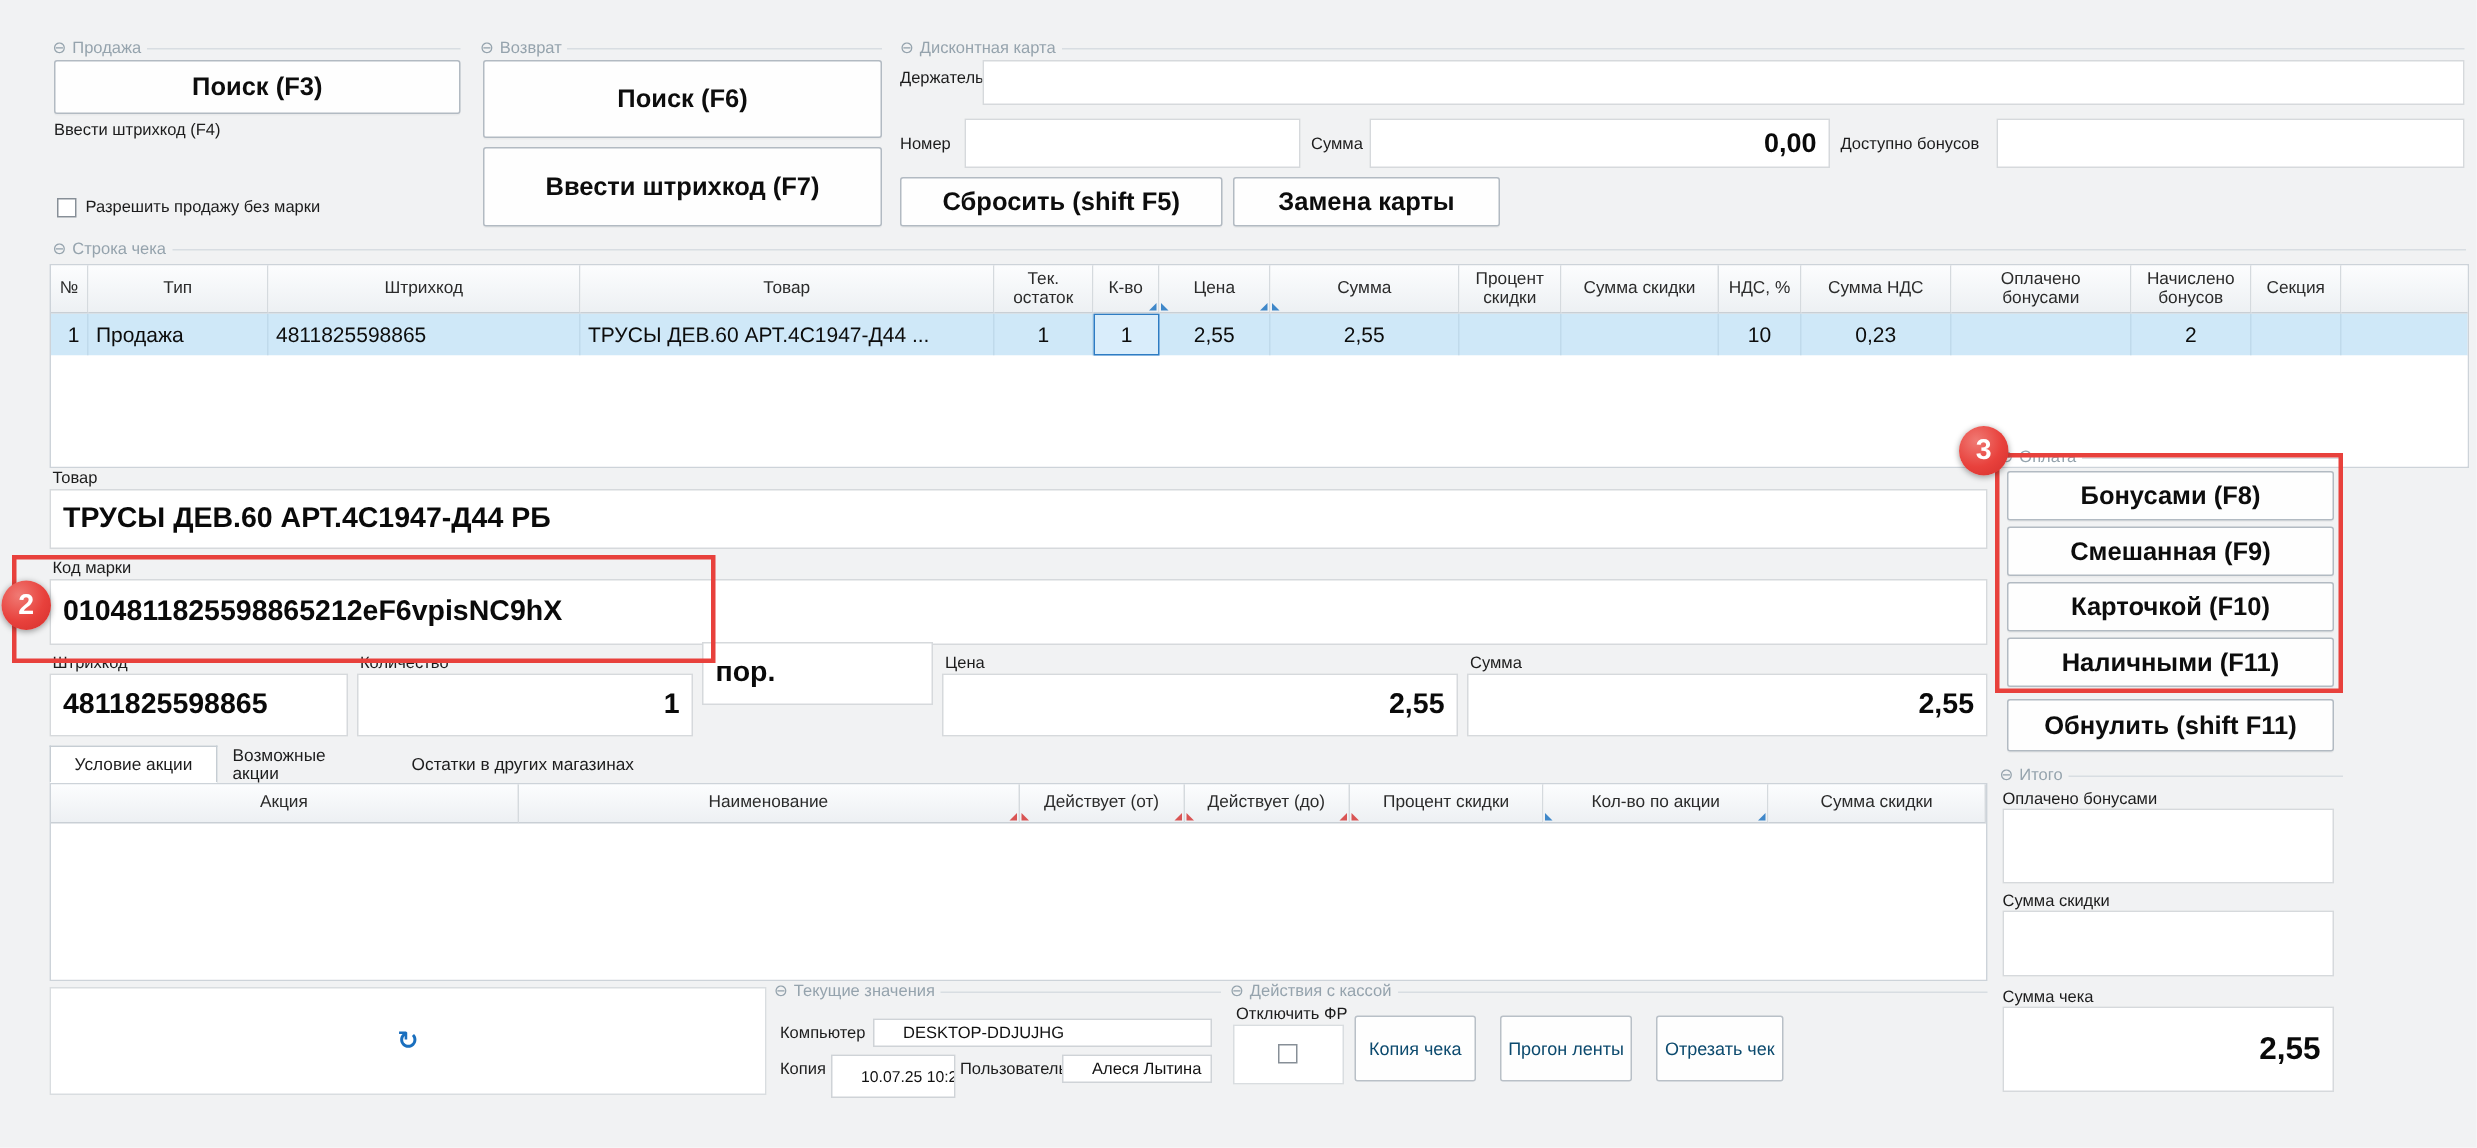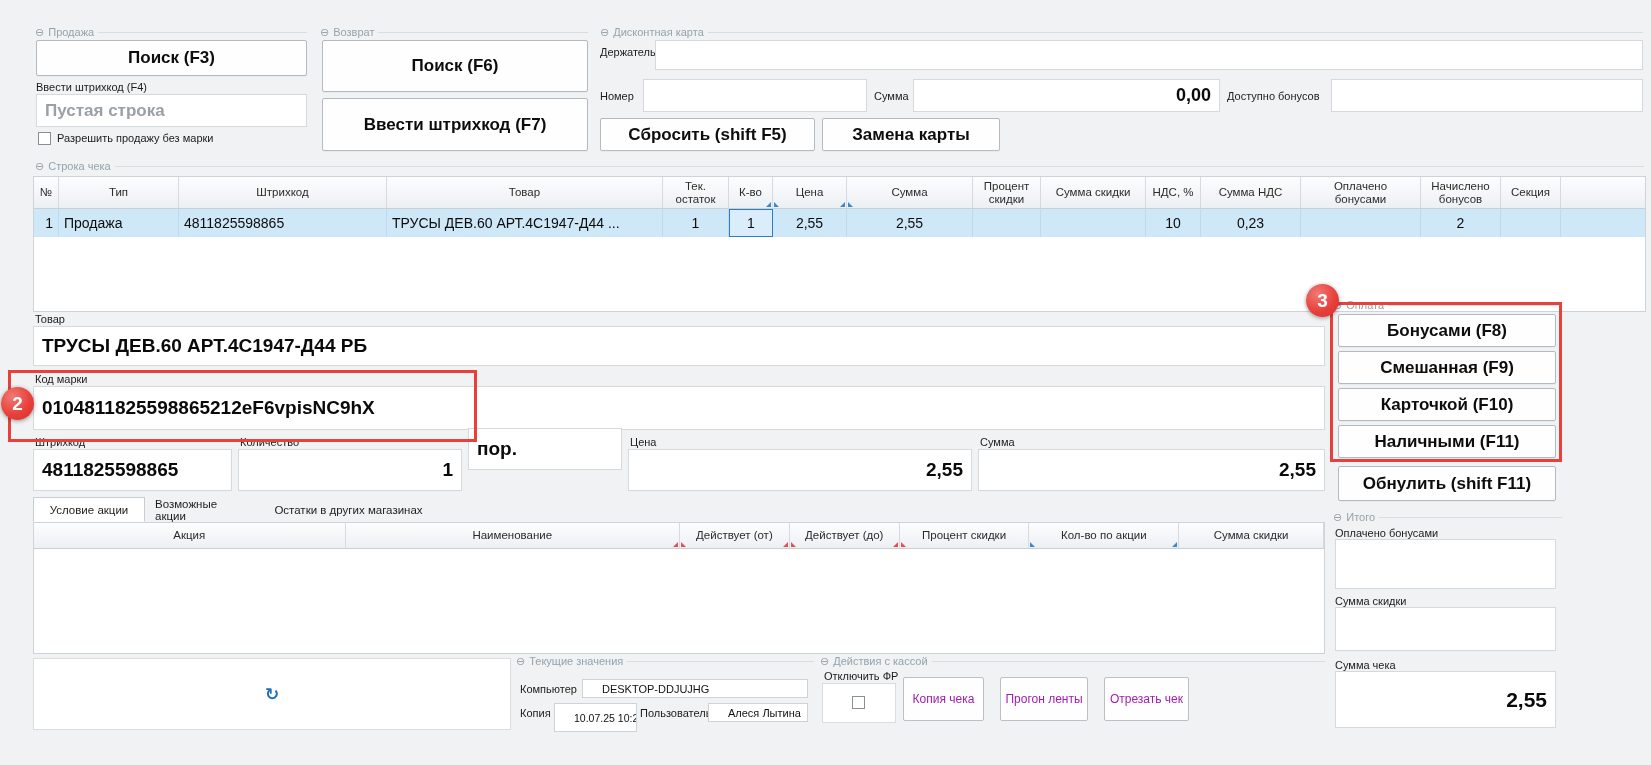--- a/index.html
+++ b/index.html
@@ -8,21 +8,21 @@
 .tabbar{position:absolute;left:0;top:0;width:1651px;height:24px;background:#e8ecef;border-bottom:1px solid #ccd4da}
 .tab{position:absolute;left:28px;top:1px;height:23px;background:#fafcfd;border:1px solid #ccd4da;border-bottom:none;display:flex;align-items:center;gap:6px;padding:0 9px;font-size:12px;color:#222}
 .tab-ico{width:10px;height:9px;border:1px solid #5c6e7e;border-top-width:2px;background:#fff}
 .tab-close{font-size:10px;color:#333;margin-left:2px;cursor:pointer}
 .win-min{position:absolute;right:8px;top:6px;width:13px;height:11px;border:1px solid #333;background:#fff;cursor:pointer}
 .gcap{position:absolute;display:flex;align-items:center;gap:4px;font-size:11px;color:#95a3ad;white-space:nowrap}
 .gcap .gline{flex:1;height:1px;background:#d8dde2}
 .gicon{font-size:11px;line-height:11px;color:#95a3ad;cursor:pointer}
 .lbl{position:absolute;font-size:11px;color:#1c1c1c;white-space:nowrap}
 .xbtn{position:absolute;background:#fefefe;border:1px solid #b2bac2;border-radius:2px;display:flex;align-items:center;justify-content:center;font-weight:700;font-size:17px;color:#0d0d0d;cursor:pointer;box-shadow:0 1px 0 rgba(0,0,0,.03);white-space:nowrap}
-.sbtn{position:absolute;background:#fefefe;border:1px solid #b9c0c7;border-radius:2px;display:flex;align-items:center;justify-content:center;font-size:12px;color:#a21caf;text-align:center;cursor:pointer;line-height:13px;padding:0 4px}
+.sbtn{position:absolute;background:#fefefe;border:1px solid #b9c0c7;border-radius:2px;display:flex;align-items:center;justify-content:center;font-size:12px;color:#0c4a6e;text-align:center;cursor:pointer;line-height:13px;padding:0 4px}
 .fld{position:absolute;background:#fff;border:1px solid #d6d9dc;display:flex;align-items:center;font-weight:700;font-size:19px;color:#0a0a0a;padding:0 8px;white-space:nowrap;overflow:hidden}
 .fld.rt{justify-content:flex-end}
 .fld-sm{position:absolute;background:#fff;border:1px solid #cfd3d7;display:flex;align-items:center;font-size:11px;color:#111;padding:0 19px;white-space:nowrap;overflow:hidden}
 .ph{color:#9aa0a5}
 .cb{position:absolute;width:13px;height:13px;background:#fff;border:1px solid #878f97;cursor:pointer}
 .rt-wrap{position:absolute;left:33px;top:176px;width:1613px;background:#fff;border:1px solid #cdd3d9}
 .thead{display:flex;height:32px}
 .hcell{position:relative;display:flex;align-items:center;justify-content:center;text-align:center;font-size:11.5px;line-height:13px;color:#2b2b2b;background:linear-gradient(#fcfdfe,#edf0f3);border-right:1px solid #d5dade;border-bottom:1px solid #c9cfd5;padding:1px 2px}
 .hfiller{flex:1;border-right:none}
 .trow{display:flex;height:28px;background:#cfe8f8}
@@ -56,23 +56,20 @@
 <div class="screen">
 
 
   <div class="gcap" style="left:35px;top:26px;width:272px">
     <span class="gicon">⊖</span>
     <span>Продажа</span>
       <span class="gline"></span>
   </div>
   <div class="xbtn" style="left:36px;top:40px;width:271px;height:36px">Поиск (F3)</div>
   <div class="lbl" style="left:36px;top:81px">Ввести штрихкод (F4)</div>
-  <div class="fld" style="left:36px;top:94px;width:271px;height:33px;font-size:17px">
-      <span class="ph">Пустая строка</span>
-    </div>
   <span class="cb" style="left:38px;top:132px"></span>
   <div class="lbl" style="left:57px;top:132px">Разрешить продажу без марки</div>
 
   <div class="gcap" style="left:320px;top:26px;width:268px">
     <span class="gicon">⊖</span>
     <span>Возврат</span>
       <span class="gline"></span>
   </div>
   <div class="xbtn" style="left:322px;top:40px;width:266px;height:52px">Поиск (F6)</div>
   <div class="xbtn" style="left:322px;top:98px;width:266px;height:53px">Ввести штрихкод (F7)</div>

